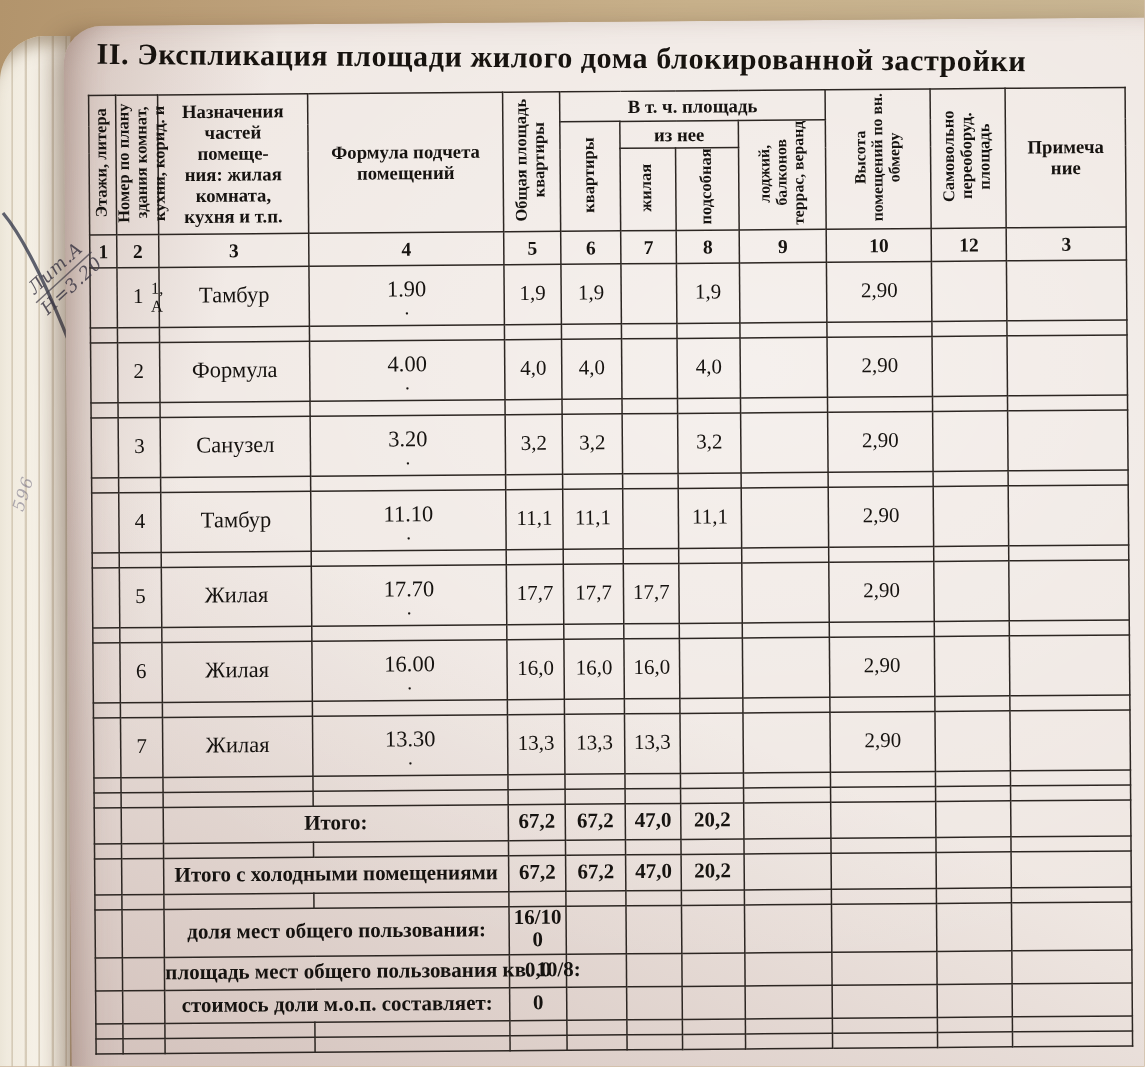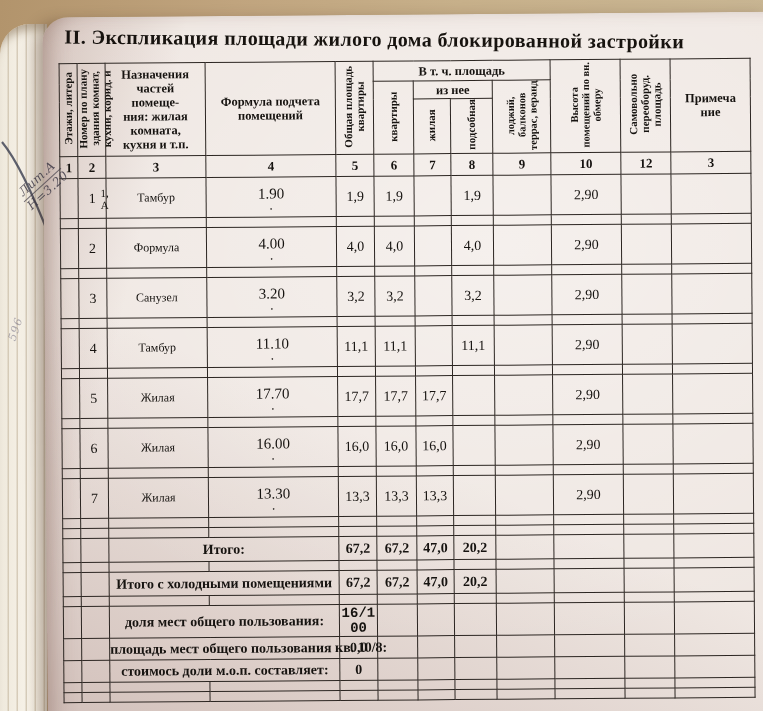--- a/index.html
+++ b/index.html
@@ -73,31 +73,31 @@
   .expl thead th{font-weight:bold;font-size:12.5px;line-height:1.12;white-space:pre-line;}
   .vt{
     display:inline-block;writing-mode:vertical-rl;transform:rotate(180deg);
     white-space:pre-line;font-size:11px;line-height:1.08;font-weight:bold;max-height:100px;
   }
   .vt.small{font-size:10.5px;}
   tr.hr4 th{font-size:13px;}
   tr.data-row{height:40px;}
   tr.data-row td{font-size:14px;}
   tr.data-row td.floor{font-size:11px;padding-left:40px;}
-  tr.data-row td.room{font-size:12px;}
+  tr.data-row td.room{font-size:15px;}
   tr.data-row td.formula{font-size:15px;}
   .fdot{line-height:6px;font-size:13px;}
   tr.spacer{height:10px;}
   tr.r-total{height:24px}
   tr.r-foot-tall{height:32px}
   tr.r-foot{height:22px}
   tr.r-total td,tr.r-foot td,tr.r-foot-tall td{font-weight:bold;font-size:14px;}
   td.lbl{font-size:13px;white-space:nowrap;}
   td.lbl-sm{font-size:12px;white-space:nowrap;}
-  td.wrapval{word-break:break-all;line-height:1.05;font-size:13.5px;font-family:Liberation Mono, monospace;}
+  td.wrapval{word-break:break-all;line-height:1.05;font-size:13.5px;}
 </style>
 </head>
 <body>
 
 <div class="photo">
   <div class="page-stack"></div>
   <svg class="corner-line" width="54" height="104" viewBox="0 0 54 104">
     <path d="M2,4 Q22,28 50,100" fill="none" stroke="#2c3146" stroke-width="2.2" opacity="0.75"></path>
   </svg>
   <div class="page">

